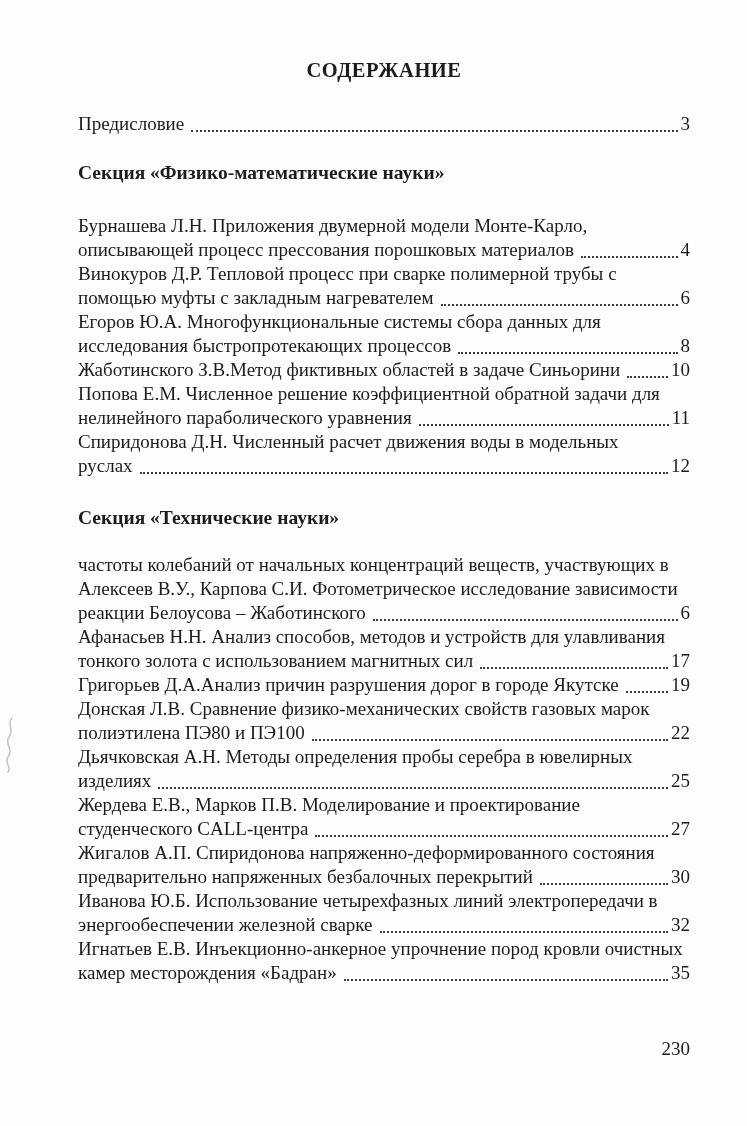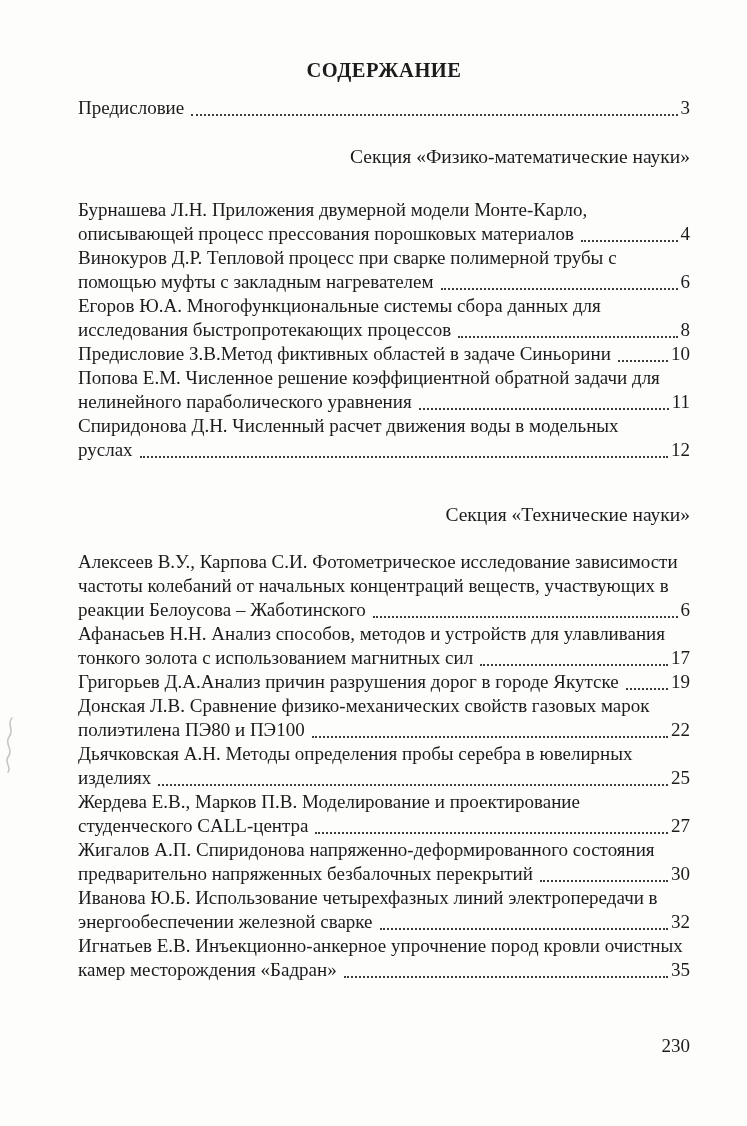--- a/index.html
+++ b/index.html
@@ -31,30 +31,30 @@
   .toc-row .t { white-space: pre-wrap; }
   .dots {
     flex: 1 1 auto;
     min-width: 16px;
     align-self: flex-end;
     border-bottom: 2.2px dotted #3c3c3c;
     margin: 0 3px 4px 7px;
   }
   .page-num { flex: 0 0 auto; }
 
-  .preface { margin-top: 13px; }
+  .preface { margin-top: 29px; }
 
   .section-heading {
-    text-align: right;
-    font-weight: normal;
+    text-align: left;
+    font-weight: bold;
     font-size: 19.5px;
     line-height: 26px;
     margin-top: 24px;
   }
-  .section.second .section-heading { margin-top: 40px; }
+  .section.second .section-heading { margin-top: 27px; }
   .entries { margin-top: 28px; }
   .section.second .entries { margin-top: 22px; }
 
   .entry .line { display: block; }
   .entry .line.last { display: flex; align-items: center; }
   .author { }
 
   .folio {
     margin-top: 52px;
     text-align: right;
@@ -111,21 +111,21 @@
             <div class="entry">
               <div class="line"><span class="author">Егоров Ю.А. </span><span class="t">Многофункциональные системы сбора данных для</span></div>
               <div class="line last">
                 <span class="t">исследования быстропротекающих процессов</span>
                 <span class="dots"></span>
                 <span class="page-num">8</span>
               </div>
             </div>
             <div class="entry">
               <div class="line last">
-                <span class="author">Предисловие З.В. </span>
+                <span class="author">Жаботинского З.В. </span>
                 <span class="t">Метод фиктивных областей в задаче Синьорини</span>
                 <span class="dots"></span>
                 <span class="page-num">10</span>
               </div>
             </div>
             <div class="entry">
               <div class="line"><span class="author">Попова Е.М. </span><span class="t">Численное решение коэффициентной обратной задачи для</span></div>
               <div class="line last">
                 <span class="t">нелинейного параболического уравнения</span>
                 <span class="dots"></span>
@@ -139,22 +139,22 @@
                 <span class="dots"></span>
                 <span class="page-num">12</span>
               </div>
             </div>
           </div>
         </div>
         <div class="section second">
           <div class="section-heading">Секция «Технические науки»</div>
           <div class="entries">
             <div class="entry">
+              <div class="line"><span class="t">частоты колебаний от начальных концентраций веществ, участвующих в</span></div>
               <div class="line"><span class="author">Алексеев В.У., Карпова С.И. </span><span class="t">Фотометрическое исследование зависимости</span></div>
-              <div class="line"><span class="t">частоты колебаний от начальных концентраций веществ, участвующих в</span></div>
               <div class="line last">
                 <span class="t">реакции Белоусова – Жаботинского</span>
                 <span class="dots"></span>
                 <span class="page-num">6</span>
               </div>
             </div>
             <div class="entry">
               <div class="line"><span class="author">Афанасьев Н.Н. </span><span class="t">Анализ способов, методов и устройств для улавливания</span></div>
               <div class="line last">
                 <span class="t">тонкого золота с использованием магнитных сил</span>

